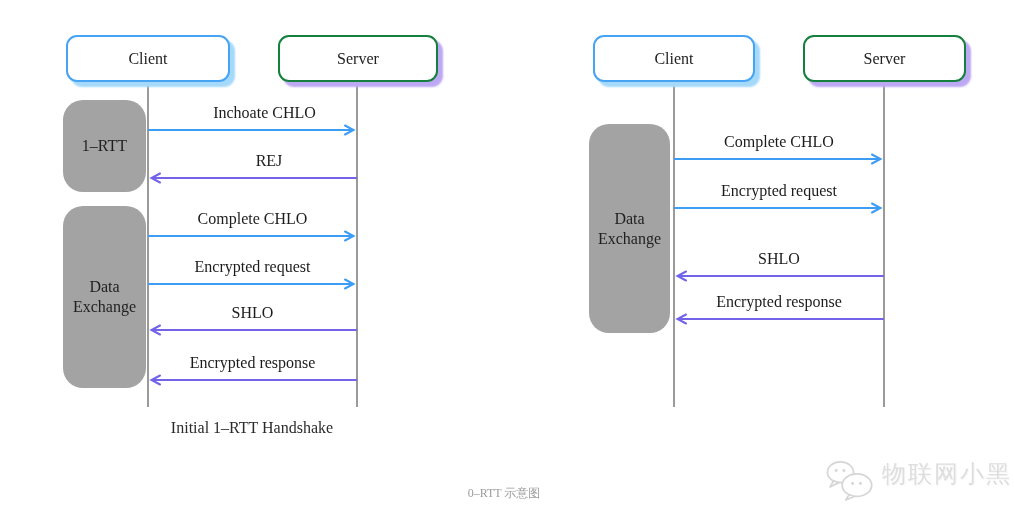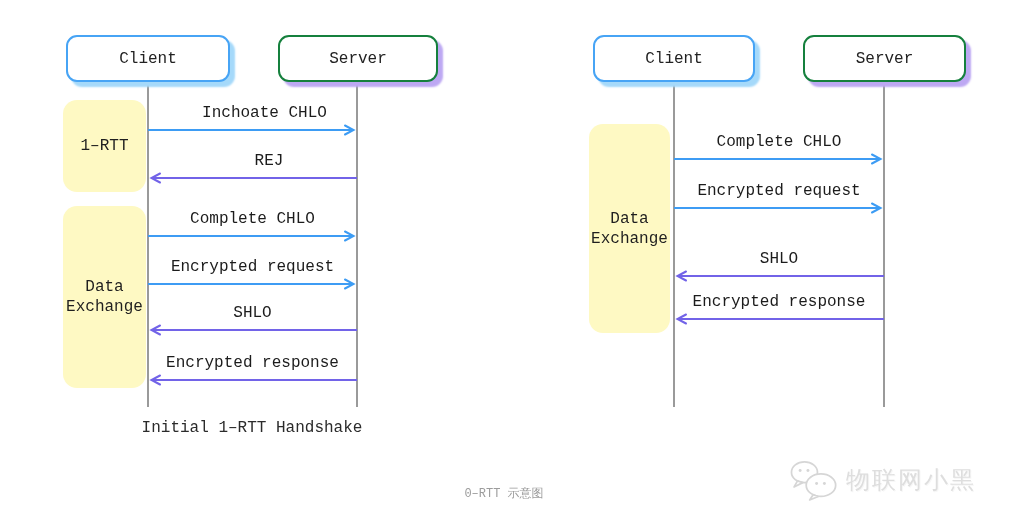--- a/index.html
+++ b/index.html
@@ -1,21 +1,21 @@
 <!DOCTYPE html>
 <html><head>
 <meta charset="utf-8">
 <style>
   html, body { margin: 0; padding: 0; background: #ffffff; }
   #canvas {
     position: relative;
     width: 1014px;
     height: 528px;
     background: #ffffff;
-    font-family: Liberation Mono, monospace;
+    font-family: Liberation Serif, serif;
     overflow: hidden;
   }
   
   .actor {
     position: absolute;
     height: 43px;
     background: #ffffff;
     border-radius: 11px;
     display: flex;
     align-items: center;
@@ -31,22 +31,22 @@
     position: absolute;
     width: 2px;
     top: 82px;
     height: 325px;
     background: #9a9a9a;
     z-index: 1;
   }
   
   .phase {
     position: absolute;
-    background: #fef9c3;
-    border-radius: 14px;
+    background: #a3a3a3;
+    border-radius: 20px;
     display: flex;
     align-items: center;
     justify-content: center;
     text-align: center;
     font-size: 16px;
     line-height: 1.25;
     color: #1f1f1f;
     z-index: 2;
     padding: 0 4px;
     box-sizing: border-box;
@@ -74,24 +74,24 @@
     left: 364px;
     top: 485px;
     width: 280px;
     text-align: center;
     font-size: 12px;
     color: #9c9c9c;
   }
   
   .watermark {
     position: absolute;
-    left: 788px;
+    left: 824px;
     top: 458px;
     display: flex;
-    align-items: center;
+    align-items: flex-start;
     z-index: 0;
   }
   .watermark-text {
     font-size: 24px;
     letter-spacing: 2px;
     color: #dedede;
     text-shadow: 1px 1px 0 #f7f7f7;
     margin-left: 6px;
   }
 </style>

